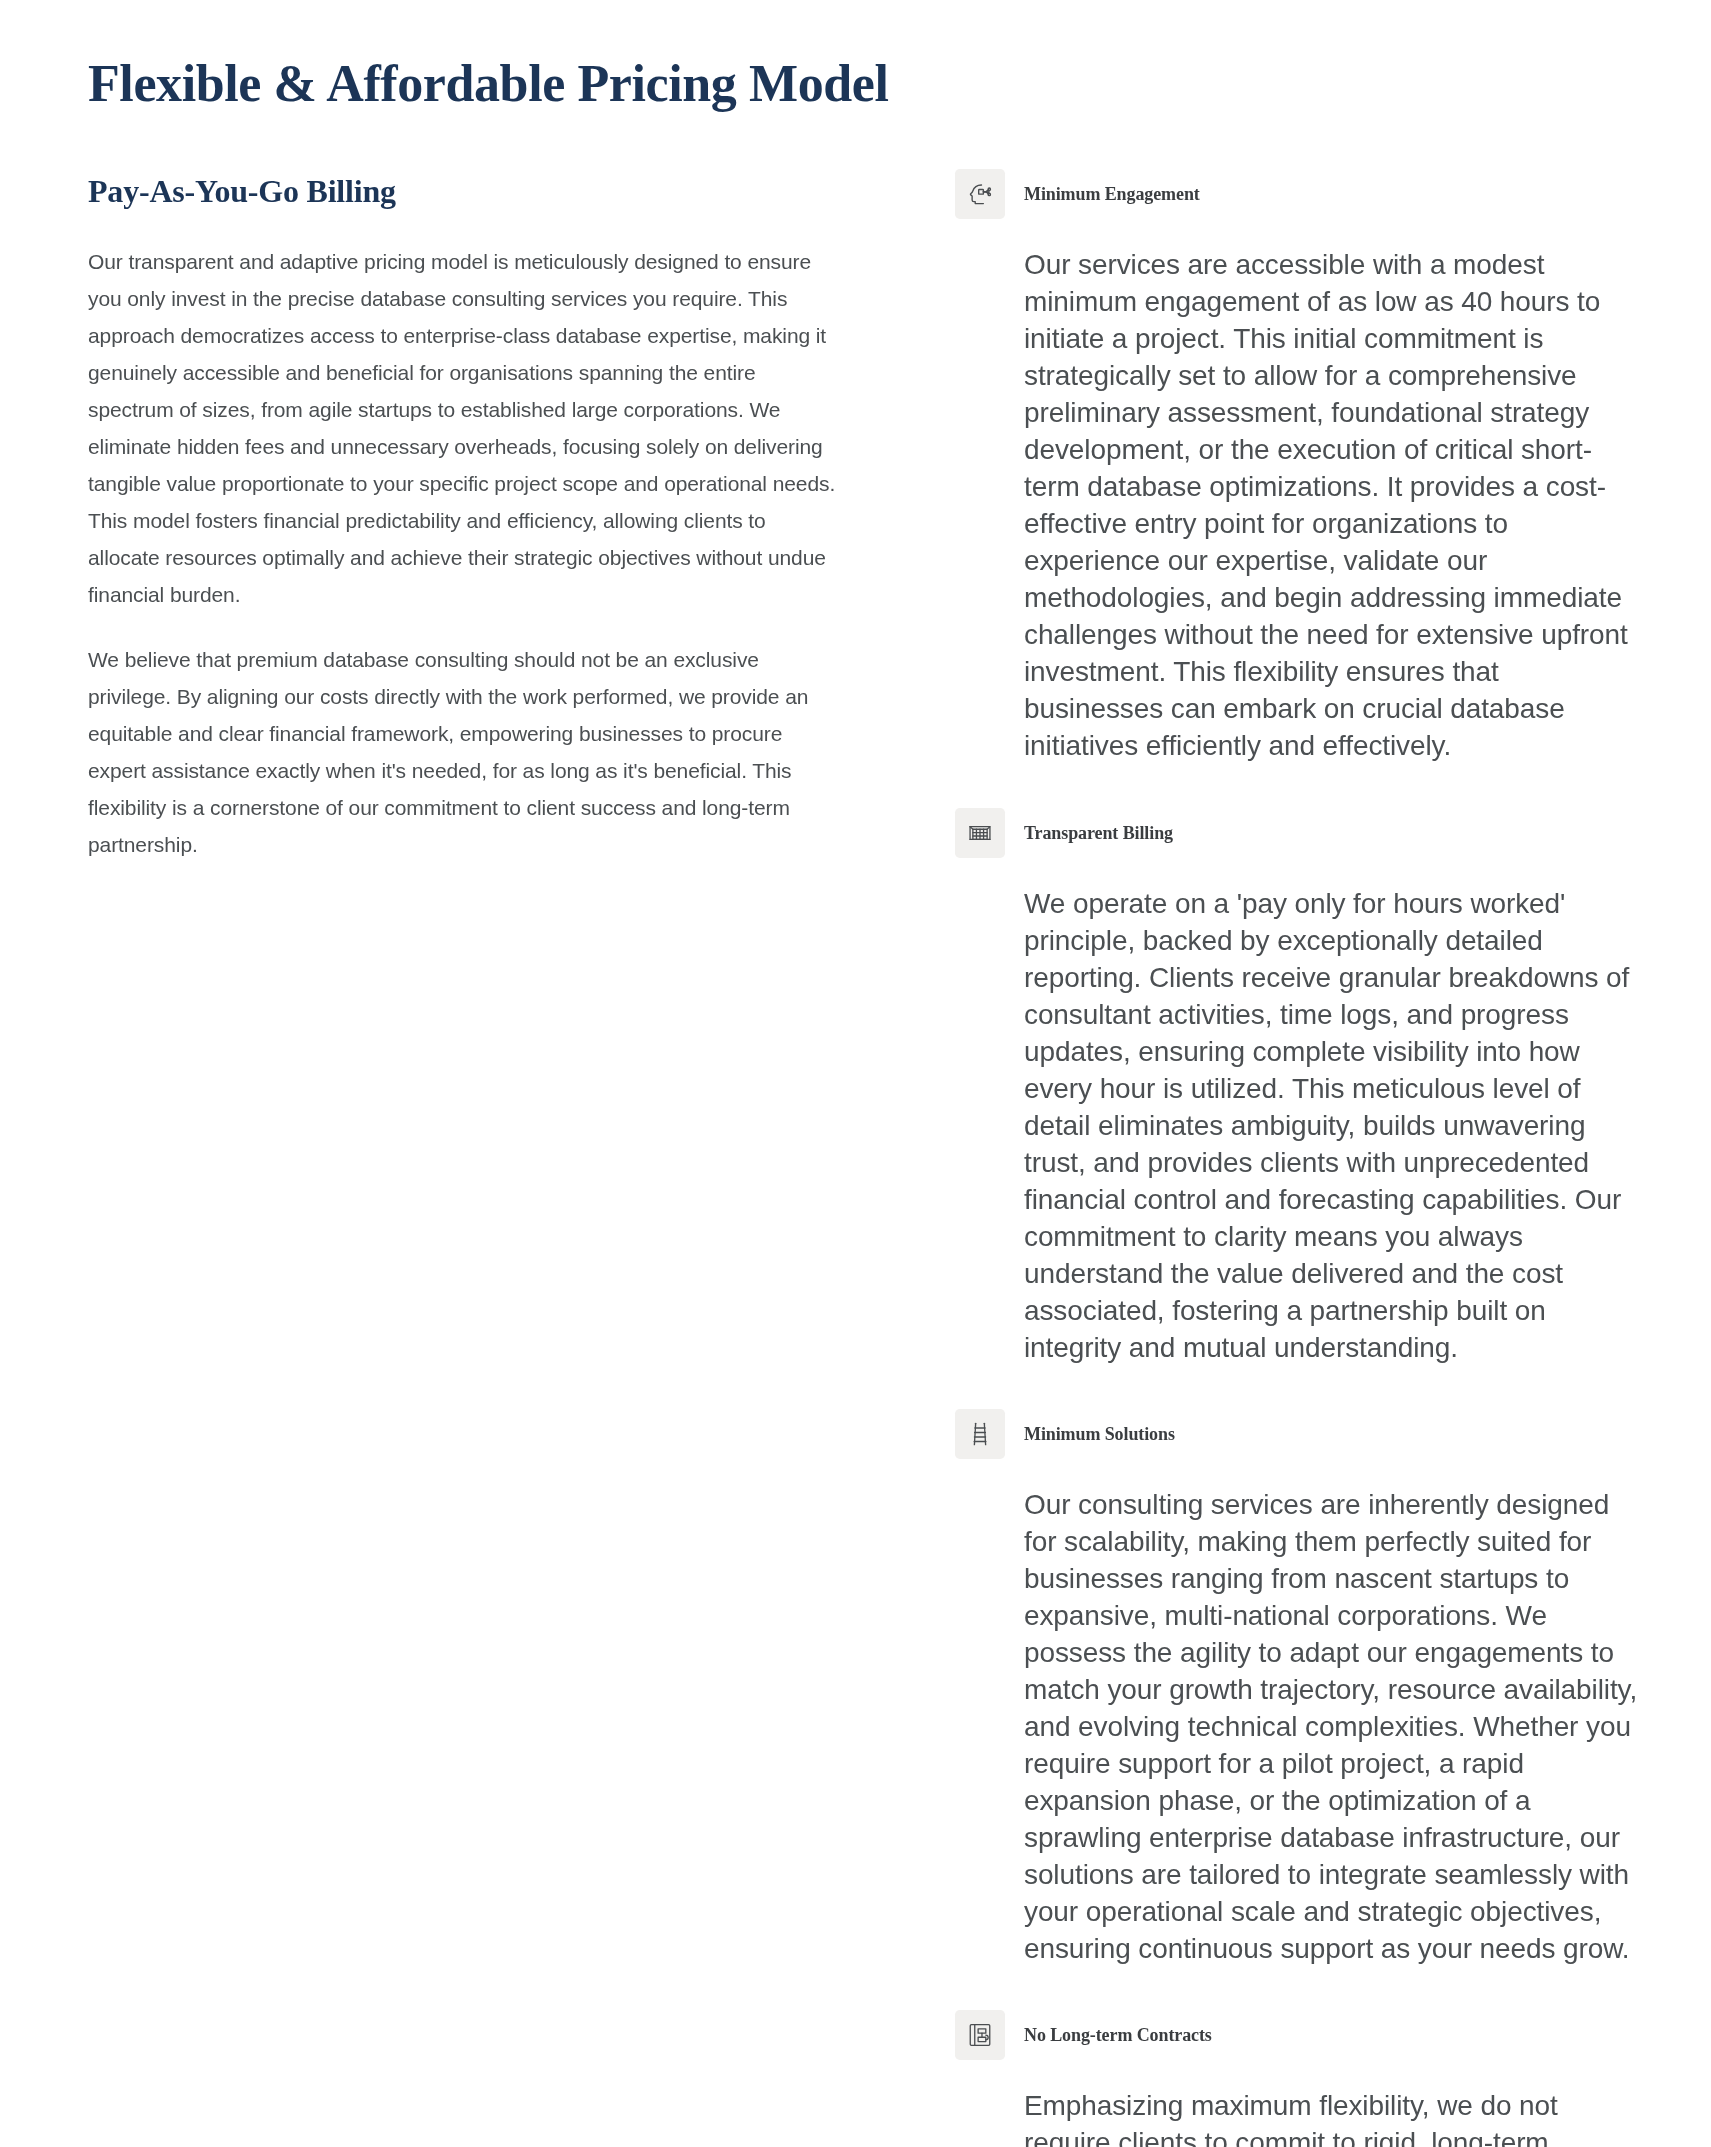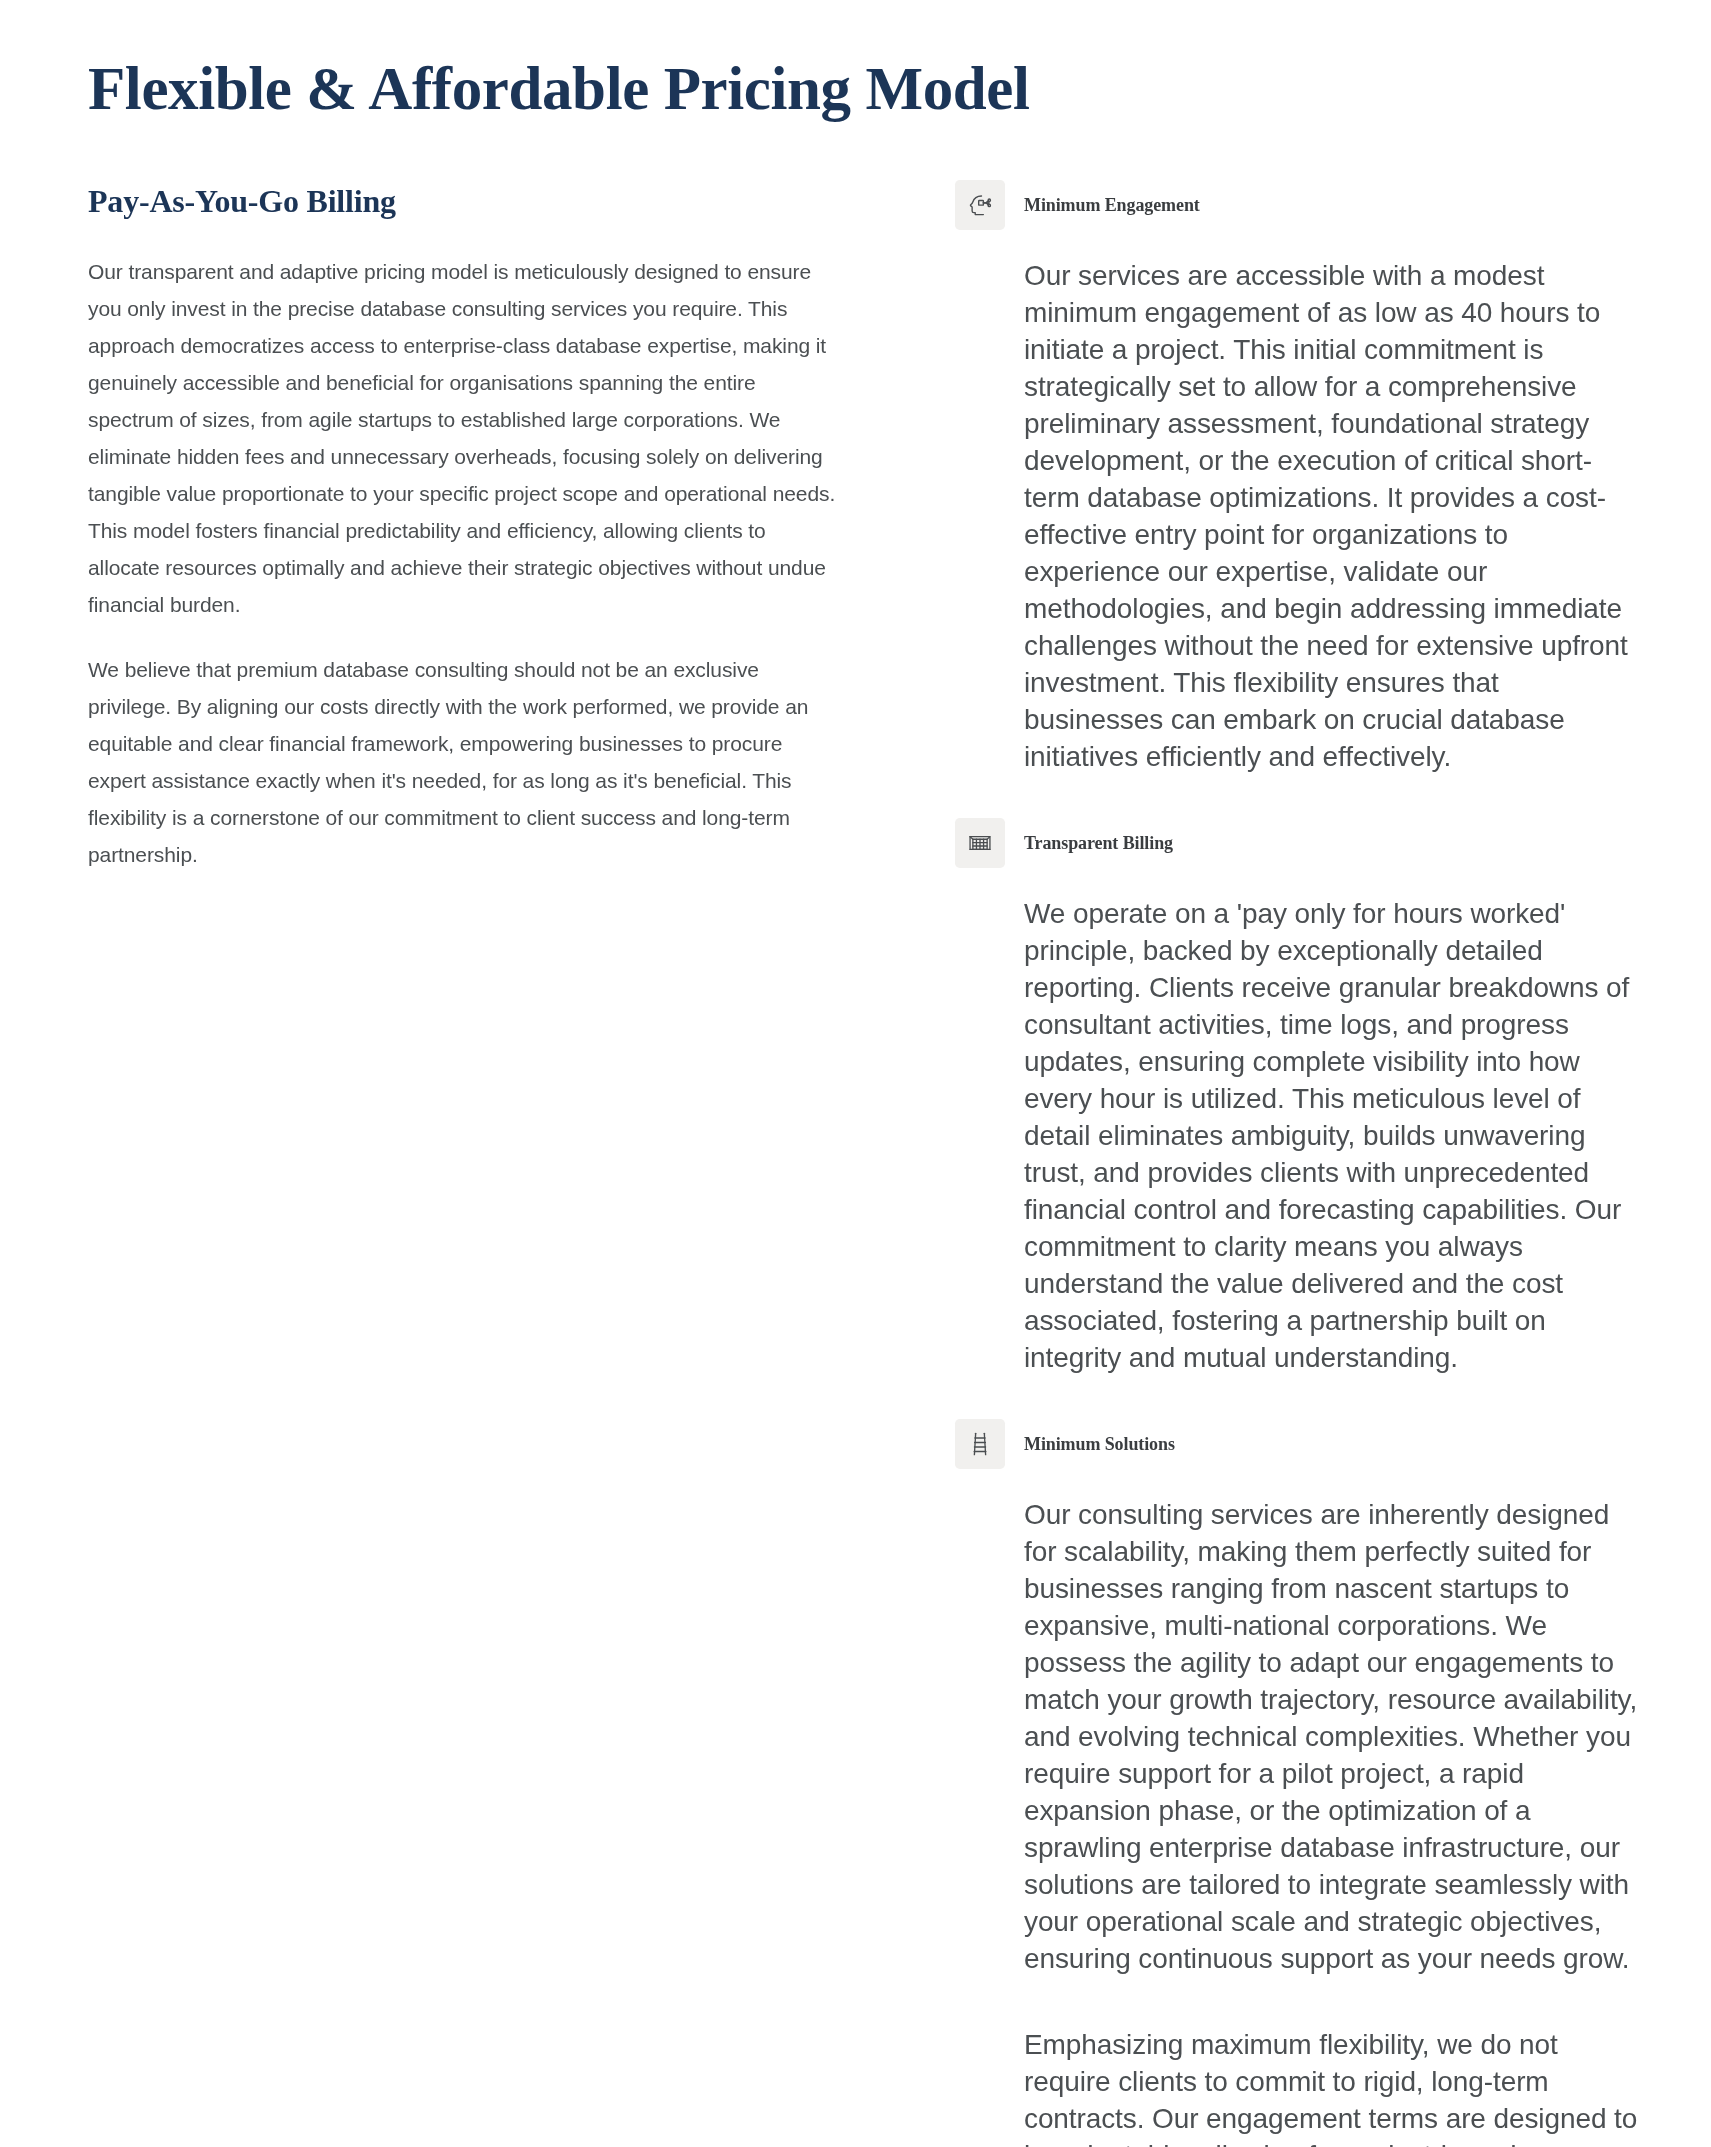--- a/index.html
+++ b/index.html
@@ -19,21 +19,21 @@
     min-height: 2148px;
     background: #ffffff;
     box-sizing: border-box;
     padding: 55px 88px 57px 88px;
     position: relative;
   }
 
   .page-title {
     font-family: "Liberation Serif", serif;
     font-weight: bold;
-    font-size: 61px;
+    font-size: 52px;
     line-height: 1.12;
     color: #1c3557;
     letter-spacing: -0.4px;
     margin: 0 0 59px 0;
   }
 
   .columns {
     display: flex;
     align-items: flex-start;
     gap: 116px;
@@ -186,19 +186,32 @@
               <path d="M10.1 19.2h11.8"></path>
               <path d="M9.8 24.0h12.4"></path>
             </svg>
           </span>
           <h3 class="feature-title">Minimum Solutions</h3>
         </div>
         <p class="feature-body">Our consulting services are inherently designed for scalability, making them perfectly suited for businesses ranging from nascent startups to expansive, multi-national corporations. We possess the agility to adapt our engagements to match your growth trajectory, resource availability, and evolving technical complexities. Whether you require support for a pilot project, a rapid expansion phase, or the optimization of a sprawling enterprise database infrastructure, our solutions are tailored to integrate seamlessly with your operational scale and strategic objectives, ensuring continuous support as your needs grow.</p>
       </div>
 
       <div class="feature">
+        <div class="feature-head">
+          <span class="feature-icon">
+            <svg viewBox="0 0 32 32" fill="none" stroke="#4a4d50" stroke-width="1.4" stroke-linecap="round" stroke-linejoin="round">
+              <rect x="5.6" y="5.0" width="20.8" height="22.0" rx="1.2"></rect>
+              <path d="M10.4 5.0v22.0"></path>
+              <path d="M14.0 9.4h8.2v4.6h-8.2z"></path>
+              <path d="M14.0 18.4h8.2v4.6h-8.2z"></path>
+              <path d="M18.1 14.0v4.4"></path>
+              <path d="M22.2 16.2c1.5 0 2.5 1.0 2.5 2.4s-1.0 2.4-2.5 2.4"></path>
+            </svg>
+          </span>
+          <h3 class="feature-title">No Long-term Contracts</h3>
+        </div>
         <p class="feature-body">Emphasizing maximum flexibility, we do not require clients to commit to rigid, long-term contracts. Our engagement terms are designed to be adaptable, allowing for project-based engagements, on-demand support, or ongoing, month-to-month partnerships that can be adjusted or terminated as your needs evolve. This approach significantly mitigates risk for our clients, providing the freedom to scale services up or down in response to market changes, project priorities, or budgetary considerations, without penalty. It underscores our confidence in delivering consistent value and our dedication to responsive client relationships.</p>
       </div>
 
     </div>
   </div>
 </div>
 
 
 </body></html>

